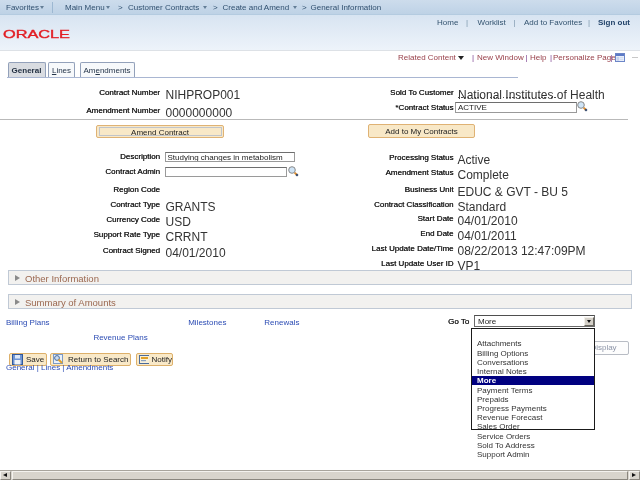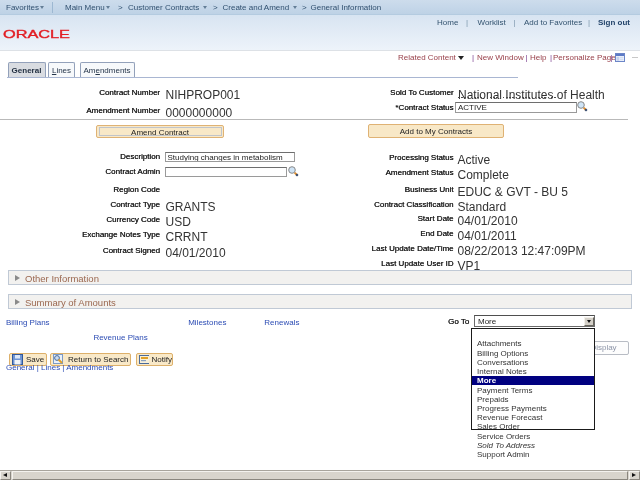--- a/index.html
+++ b/index.html
@@ -87,37 +87,37 @@
 <svg class="abs" style="left:577px;top:101px;" width="11" height="11">
   <line x1="6.6" y1="6.6" x2="8.8" y2="8.8" stroke="#e09030" stroke-width="2"></line>
   <rect x="8" y="8" width="2.1" height="2.1" fill="#2a3f66" transform="rotate(45 9 9)"></rect>
   <circle cx="4" cy="4" r="3.3" fill="#cfe4f6" stroke="#888888" stroke-width="1"></circle>
 </svg>
 <div class="abs" style="left:0;top:119px;width:628px;height:1px;background:#b9b9b9;"></div>
 
 <div class="btn" style="left:96px;top:125px;width:128px;height:13px;">
     <div style="position:absolute;left:1.5px;top:1px;right:1.5px;bottom:1px;border:1px solid #c0c4ca;line-height:9px;">Amend Contract</div>
   </div>
-<div class="btn" style="left:368px;top:124px;width:136px;height:14px;line-height:13px;">Add to My Contracts</div>
+<div class="btn" style="left:368px;top:124px;width:107px;height:14px;line-height:13px;">Add to My Contracts</div>
 
 <div class="lbl" style="left:5px;top:152px;">Description</div>
 <div class="inp" style="left:164.5px;top:151.5px;width:130.5px;height:10.5px;">Studying changes in metabolism</div>
 <div class="lbl" style="left:5px;top:167px;">Contract Admin</div>
 <div class="inp" style="left:164.5px;top:166.5px;width:122px;height:10.5px;"></div>
 <svg class="abs" style="left:288px;top:166px;" width="11" height="11">
   <line x1="6.6" y1="6.6" x2="8.8" y2="8.8" stroke="#e09030" stroke-width="2"></line>
   <rect x="8" y="8" width="2.1" height="2.1" fill="#2a3f66" transform="rotate(45 9 9)"></rect>
   <circle cx="4" cy="4" r="3.3" fill="#cfe4f6" stroke="#888888" stroke-width="1"></circle>
 </svg>
 <div class="lbl" style="left:5px;top:185px;">Region Code</div>
 <div class="lbl" style="left:5px;top:200px;">Contract Type</div>
 <div class="val" style="left:165.5px;top:200px;">GRANTS</div>
 <div class="lbl" style="left:5px;top:215px;">Currency Code</div>
 <div class="val" style="left:165.5px;top:215px;">USD</div>
-<div class="lbl" style="left:5px;top:230px;">Exchange Notes Type</div>
+<div class="lbl" style="left:5px;top:230px;">Support Rate Type</div>
 <div class="val" style="left:165.5px;top:230px;">CRRNT</div>
 <div class="lbl" style="left:5px;top:245.5px;">Contract Signed</div>
 <div class="val" style="left:165.5px;top:245.5px;">04/01/2010</div>
 
 <div class="lbl" style="width:170.5px;left:283px;top:153px;">Processing Status</div>
 <div class="val" style="left:457.5px;top:153px;">Active</div>
 <div class="lbl" style="width:170.5px;left:283px;top:168px;">Amendment Status</div>
 <div class="val" style="left:457.5px;top:168px;">Complete</div>
 <div class="lbl" style="width:170.5px;left:283px;top:184.5px;">Business Unit</div>
 <div class="val" style="left:457.5px;top:184.5px;">EDUC &amp; GVT - BU 5</div>
@@ -187,21 +187,21 @@
   <div class="opt" style="top:28.8px;">Conversations</div>
   <div class="opt" style="top:38.0px;">Internal Notes</div>
   <div class="abs" style="left:0;top:47px;width:122px;height:9.3px;background:#000080;"></div>
   <div class="opt" style="top:47.2px;color:#fff;font-weight:bold;">More</div>
   <div class="opt" style="top:56.5px;">Payment Terms</div>
   <div class="opt" style="top:65.7px;">Prepaids</div>
   <div class="opt" style="top:74.9px;">Progress Payments</div>
   <div class="opt" style="top:84.1px;">Revenue Forecast</div>
   <div class="opt" style="top:93.4px;">Sales Order</div>
   <div class="opt" style="top:102.6px;">Service Orders</div>
-  <div class="opt" style="top:111.8px;font-style:italic;">Sold To Address</div>
+  <div class="opt" style="top:111.8px;">Sold To Address</div>
   <div class="opt" style="top:121.1px;">Support Admin</div>
   <div class="opt" style="top:143px;">View Forecast</div>
 </div>
 
 <div class="abs" style="left:0;top:470px;width:640px;height:10px;background:#d8d4cc;border-top:1px solid #a8a49c;z-index:6;">
   <div class="abs" style="left:0;top:0;width:11px;height:9px;background:#d8d4cc;border:1px solid #8a867e;border-top-color:#f4f2ee;border-left-color:#f4f2ee;"></div>
   <span class="abs" style="left:3px;top:2px;width:0;height:0;border-top:2.5px solid transparent;border-bottom:2.5px solid transparent;border-right:4px solid #111;"></span>
   <div class="abs" style="left:12px;top:0;width:616px;height:9px;background:#d8d4cc;border:1px solid #8a867e;border-top-color:#f4f2ee;border-left-color:#f4f2ee;"></div>
   <div class="abs" style="left:629px;top:0;width:11px;height:9px;background:#d8d4cc;border:1px solid #8a867e;border-top-color:#f4f2ee;border-left-color:#f4f2ee;"></div>
   <span class="abs" style="left:632px;top:2px;width:0;height:0;border-top:2.5px solid transparent;border-bottom:2.5px solid transparent;border-left:4px solid #111;"></span>

